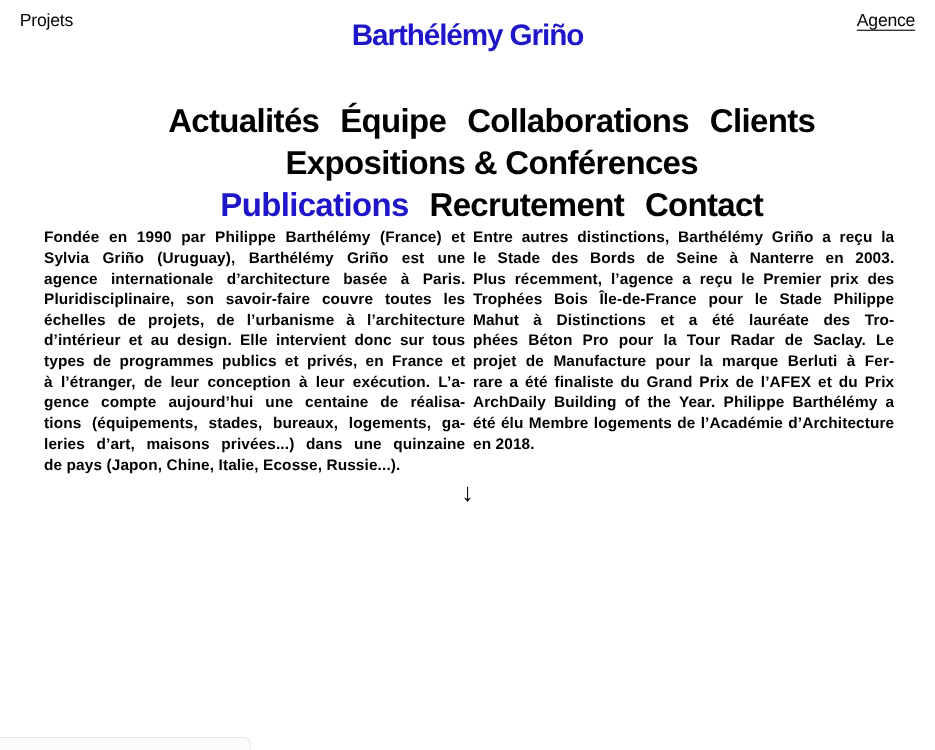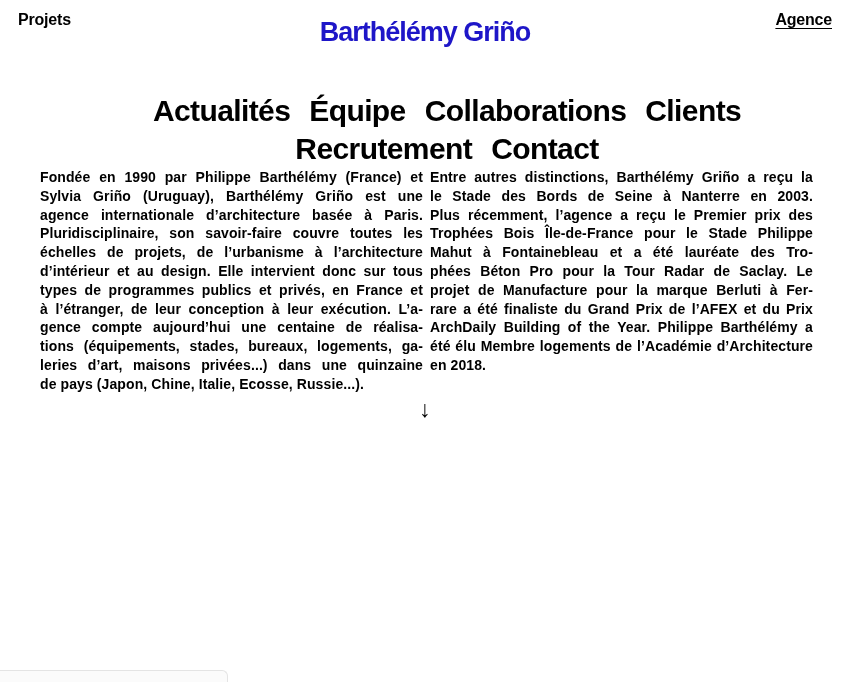--- a/index.html
+++ b/index.html
@@ -12,21 +12,21 @@
   }
 
   
   .header {
     position: relative;
     padding: 11px 18px 0 18px;
     height: 58px;
   }
   .corner-link {
     font-size: 16px;
-    font-weight: 700;
+    font-weight: 400;
     color: #000;
     text-decoration: none;
     letter-spacing: -0.2px;
     cursor: pointer;
   }
   .corner-link.left { position: absolute; left: 18px; top: 11px; }
   .corner-link.right { position: absolute; right: 18px; top: 11px; text-decoration: underline; text-underline-offset: 3px; }
   .site-title {
     display: block;
     text-align: center;
@@ -119,22 +119,24 @@
 </div>
 
 <nav class="main-nav">
     <div class="nav-line">
       <a class="nav-item">Actualités</a>
       <a class="nav-item">Équipe</a>
       <a class="nav-item">Collaborations</a>
       <a class="nav-item">Clients</a>
     </div>
     <div class="nav-line">
+      <a class="nav-item">Expositions &amp; Conférences</a>
     </div>
     <div class="nav-line">
+      <a class="nav-item" style="color: rgb(30, 22, 200);">Publications</a>
       <a class="nav-item">Recrutement</a>
       <a class="nav-item">Contact</a>
     </div>
   </nav>
 
 <div class="about">
   <div class="about-col">
       <div class="line">Fondée en 1990 par Philippe Barthélémy (France) et</div>
       <div class="line">Sylvia Griño (Uruguay), Barthélémy Griño est une</div>
       <div class="line">agence internationale d’architecture basée à Paris.</div>
@@ -146,21 +148,21 @@
       <div class="line">gence compte aujourd’hui une centaine de réalisa-</div>
       <div class="line">tions (équipements, stades, bureaux, logements, ga-</div>
       <div class="line">leries d’art, maisons privées...) dans une quinzaine</div>
       <div class="line">de pays (Japon, Chine, Italie, Ecosse, Russie...).</div>
     </div>
   <div class="about-col">
       <div class="line">Entre autres distinctions, Barthélémy Griño a reçu la</div>
       <div class="line">le Stade des Bords de Seine à Nanterre en 2003.</div>
       <div class="line">Plus récemment, l’agence a reçu le Premier prix des</div>
       <div class="line">Trophées Bois Île-de-France pour le Stade Philippe</div>
-      <div class="line">Mahut à Fontainebleau et a été lauréate des Tro-</div>
+      <div class="line">Mahut à Distinctions et a été lauréate des Tro-</div>
       <div class="line">phées Béton Pro pour la Tour Radar de Saclay. Le</div>
       <div class="line">projet de Manufacture pour la marque Berluti à Fer-</div>
       <div class="line">rare a été finaliste du Grand Prix de l’AFEX et du Prix</div>
       <div class="line">ArchDaily Building of the Year. Philippe Barthélémy a</div>
       <div class="line">été élu Membre logements de l’Académie d’Architecture</div>
       <div class="line">en 2018.</div>
     </div>
 </div>
 
 <div class="scroll-down">↓</div>

